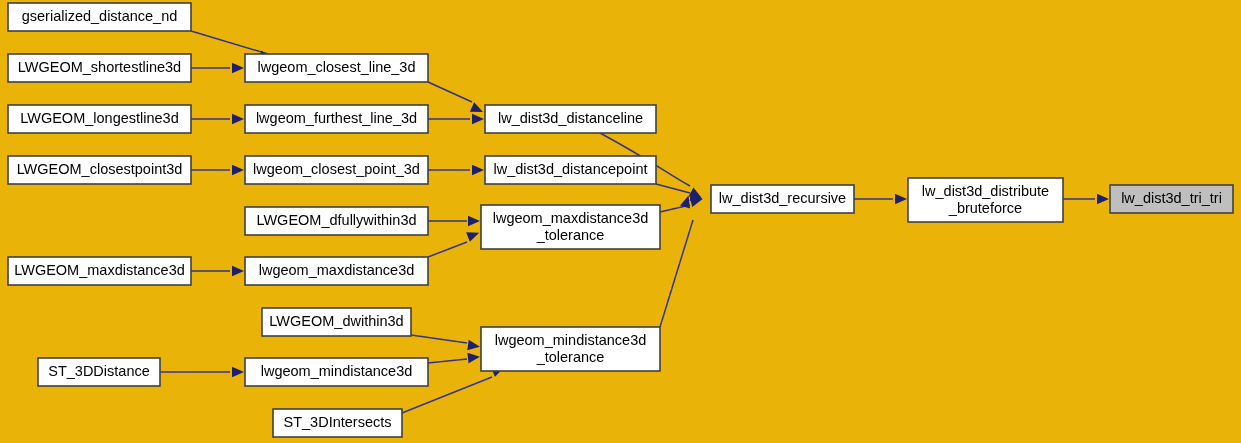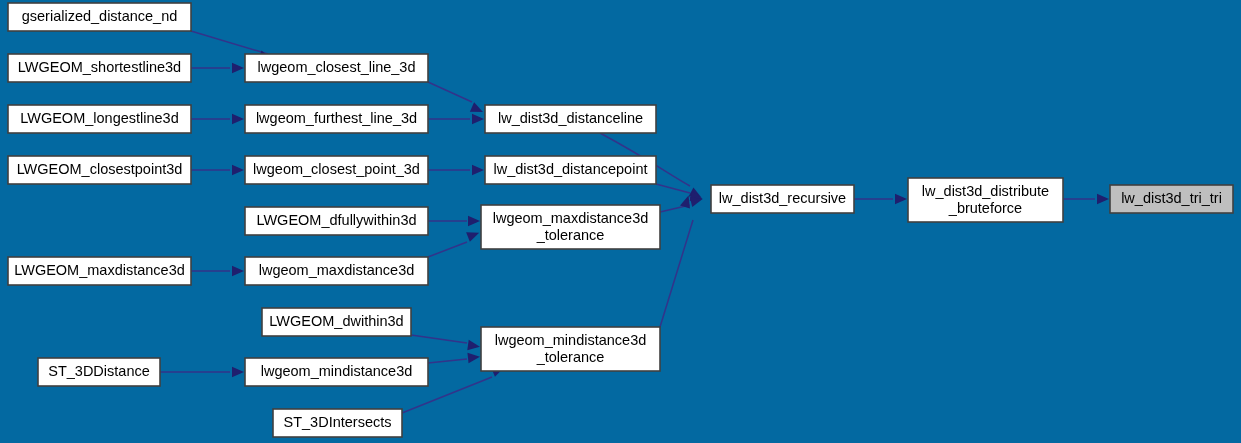--- a/index.html
+++ b/index.html
@@ -7,21 +7,21 @@
     padding: 0;
     background: #ffffff;
   }
   body {
     font-family: "Liberation Sans", "DejaVu Sans", sans-serif;
   }
   #callgraph-root {
     position: relative;
     width: 1241px;
     height: 443px;
-    background: #0369a1;
+    background: #eab308;
     overflow: hidden;
   }
   svg#graph-canvas {
     position: absolute;
     left: 0;
     top: 0;
     width: 1241px;
     height: 443px;
     display: block;
   }

